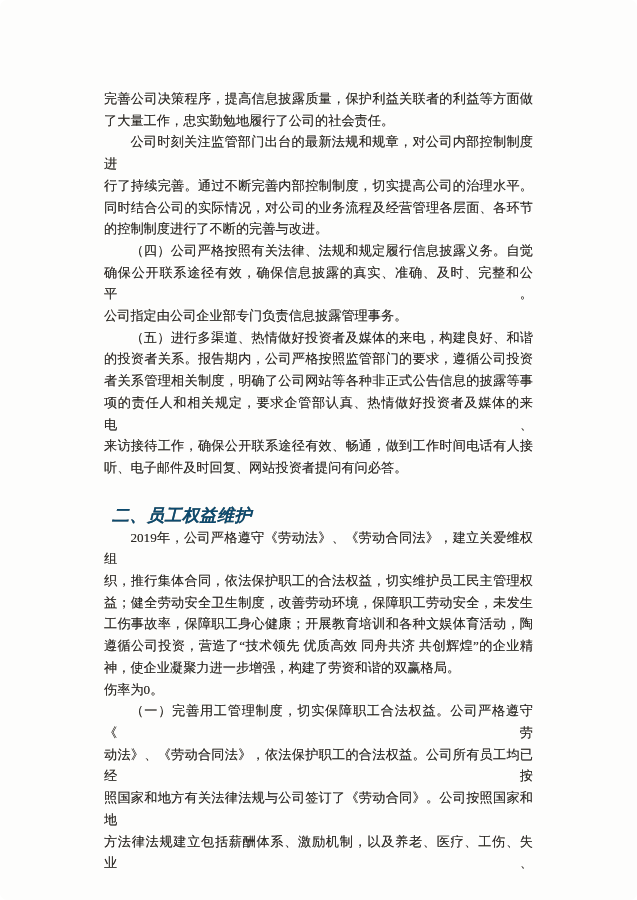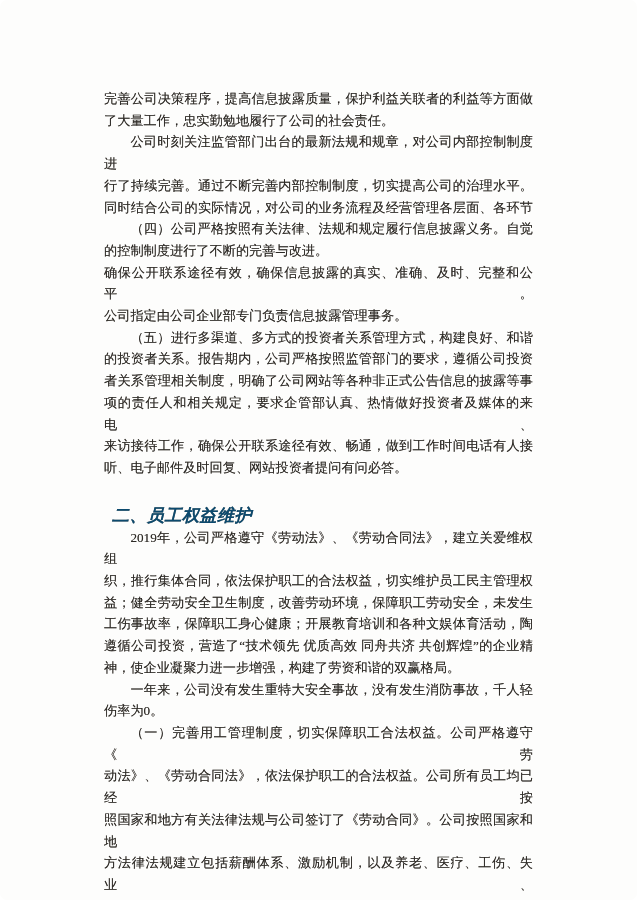--- a/index.html
+++ b/index.html
@@ -51,37 +51,36 @@
 </head>
 <body>
 
 <div class="page">
   <div class="text-column">
       <div class="line just">完善公司决策程序，提高信息披露质量，保护利益关联者的利益等方面做</div>
       <div class="line">了大量工作，忠实勤勉地履行了公司的社会责任。</div>
       <div class="line just indent">公司时刻关注监管部门出台的最新法规和规章，对公司内部控制制度进</div>
       <div class="line just">行了持续完善。通过不断完善内部控制制度，切实提高公司的治理水平。</div>
       <div class="line just">同时结合公司的实际情况，对公司的业务流程及经营管理各层面、各环节</div>
+      <div class="line">的控制制度进行了不断的完善与改进。</div>
       <div class="line just indent">（四）公司严格按照有关法律、法规和规定履行信息披露义务。自觉</div>
-      <div class="line">的控制制度进行了不断的完善与改进。</div>
       <div class="line just">确保公开联系途径有效，确保信息披露的真实、准确、及时、完整和公平。</div>
       <div class="line">公司指定由公司企业部专门负责信息披露管理事务。</div>
-      <div class="line just indent">（五）进行多渠道、多方式的投资者关系管理方式，构建良好、和谐</div>
+      <div class="line just indent">（五）进行多渠道、热情做好投资者及媒体的来电，构建良好、和谐</div>
       <div class="line just">的投资者关系。报告期内，公司严格按照监管部门的要求，遵循公司投资</div>
       <div class="line just">者关系管理相关制度，明确了公司网站等各种非正式公告信息的披露等事</div>
       <div class="line just">项的责任人和相关规定，要求企管部认真、热情做好投资者及媒体的来电、</div>
       <div class="line just">来访接待工作，确保公开联系途径有效、畅通，做到工作时间电话有人接</div>
       <div class="line">听、电子邮件及时回复、网站投资者提问有问必答。</div>
       <div class="heading">二、员工权益维护</div>
       <div class="line just indent">2019年，公司严格遵守《劳动法》、《劳动合同法》，建立关爱维权组</div>
       <div class="line just">织，推行集体合同，依法保护职工的合法权益，切实维护员工民主管理权</div>
       <div class="line just">益；健全劳动安全卫生制度，改善劳动环境，保障职工劳动安全，未发生</div>
       <div class="line just">工伤事故率，保障职工身心健康；开展教育培训和各种文娱体育活动，陶</div>
       <div class="line just">遵循公司投资，营造了“技术领先 优质高效 同舟共济 共创辉煌”的企业精</div>
       <div class="line">神，使企业凝聚力进一步增强，构建了劳资和谐的双赢格局。</div>
-      <div class="line just indent">一年来，公司没有发生重特大安全事故，没有发生消防事故，千人轻</div>
       <div class="line">伤率为0。</div>
       <div class="line just indent">（一）完善用工管理制度，切实保障职工合法权益。公司严格遵守《劳</div>
       <div class="line just">动法》、《劳动合同法》，依法保护职工的合法权益。公司所有员工均已经按</div>
       <div class="line just">照国家和地方有关法律法规与公司签订了《劳动合同》。公司按照国家和地</div>
       <div class="line just">方法律法规建立包括薪酬体系、激励机制，以及养老、医疗、工伤、失业、</div>
     </div>
 </div>
 
 </body></html>

